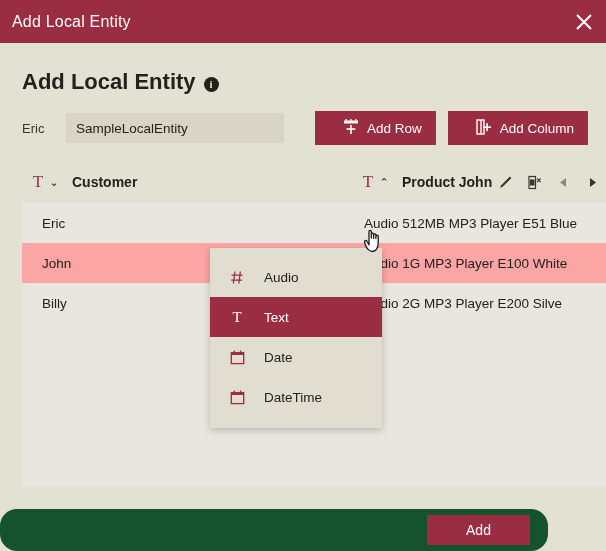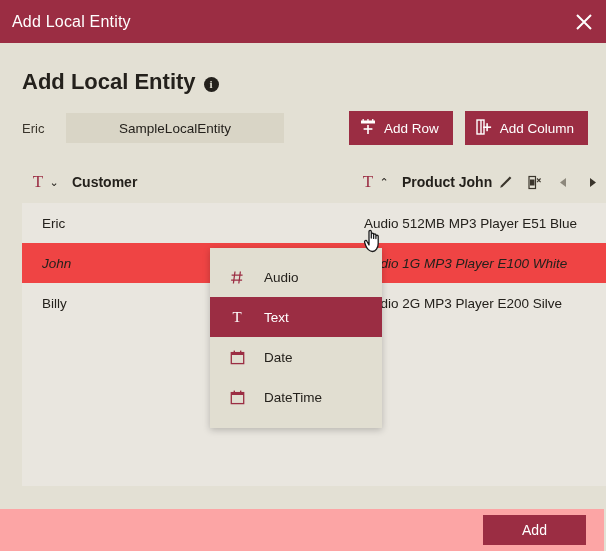--- a/index.html
+++ b/index.html
@@ -91,36 +91,35 @@
     width: 218px;
     height: 30px;
     background: #d9d5c6;
     border: none;
     outline: none;
     font-family: "Liberation Sans", sans-serif;
     font-size: 13.5px;
     color: #24211c;
     padding: 0 10px;
     box-sizing: border-box;
-    text-align: center;
   }
 
   
   #toolbar {
     position: absolute;
     right: 18px; top: 68px;
     display: flex;
     gap: 12px;
   }
   .tb-btn {
     background: #9b2d43;
     color: #ffffff;
     border: none;
     height: 34px;
-    padding: 0 14px 0 11px;
+    padding: 0 14px 0 28px;
     font-size: 13.5px;
     font-family: "Liberation Sans", sans-serif;
     display: flex;
     align-items: center;
     gap: 8px;
     cursor: pointer;
   }
 
   
   #grid {
@@ -179,21 +178,21 @@
     justify-content: center;
     width: 16px; height: 16px;
   }
 
   #grid-rows { position: relative; }
   .grid-row {
     display: flex;
     height: 40px;
   }
   .grid-row.odd  { background: #e9e6df; }
-  .grid-row.even { background: #ef4444; font-style: italic; }
+  .grid-row.even { background: #fca5a5; }
   .cell {
     display: flex;
     align-items: center;
     font-size: 13.5px;
     color: #24211c;
     box-sizing: border-box;
     padding-left: 20px;
   }
   .cell.c1 { width: 330px; }
   .cell.c2 { width: 254px; padding-left: 12px; }
@@ -242,22 +241,23 @@
     position: absolute;
     left: 362px; top: 180px;
     z-index: 60;
     pointer-events: none;
   }
 
   
   #footer {
     position: absolute;
     left: 0; top: 509px;
-    width: 604px; height: 42px;
-    background: #fca5a5;
+    width: 548px; height: 42px;
+    background: #14532d;
+    border-radius: 17px;
   }
   #add-btn {
     position: absolute;
     right: 18px; top: 6px;
     width: 103px; height: 30px;
     background: #9b2d43;
     color: #ffffff;
     border: none;
     font-size: 14px;
     font-family: "Liberation Sans", sans-serif;

